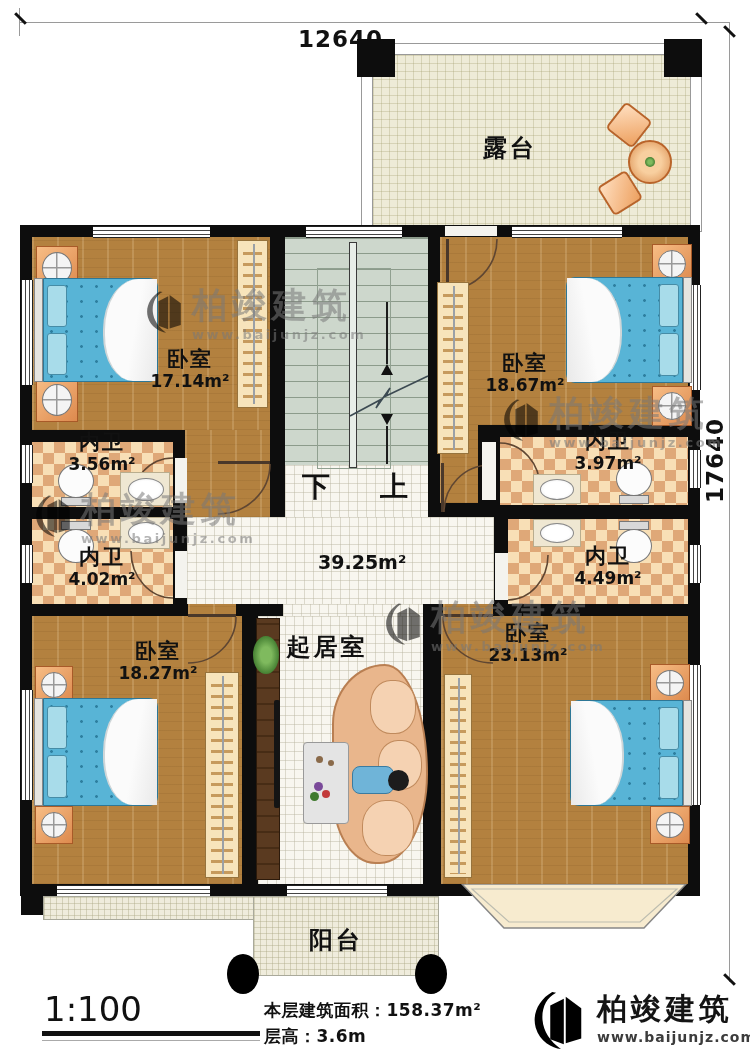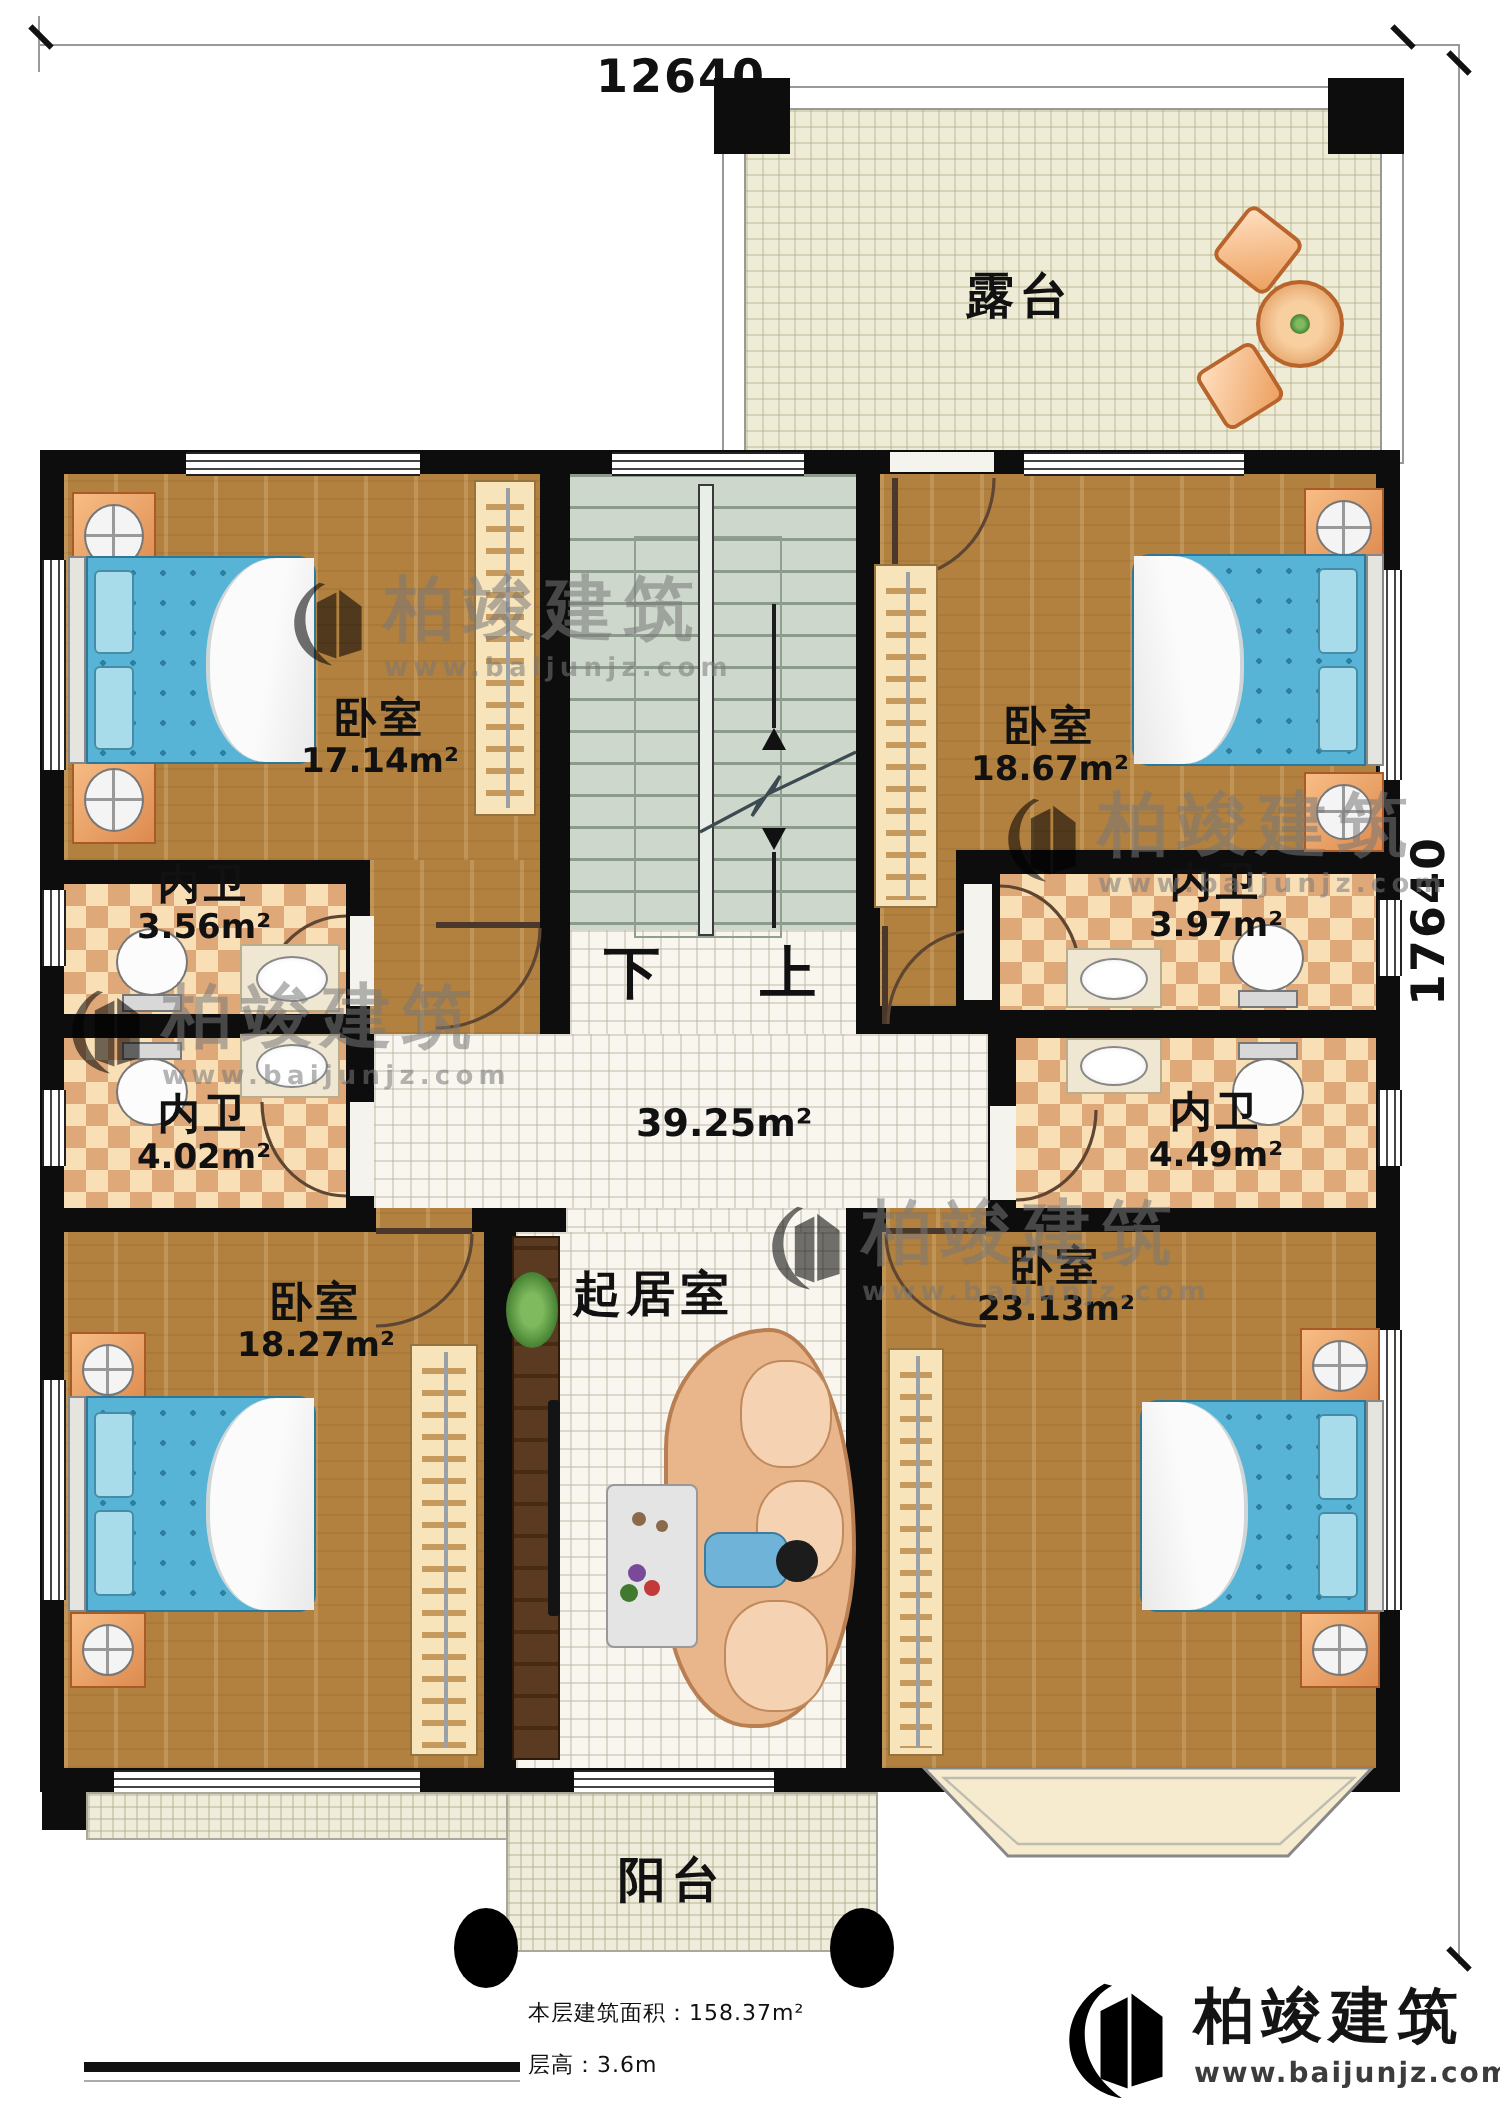--- a/index.html
+++ b/index.html
@@ -72,21 +72,21 @@
   .plant{border-radius:50%;background:radial-gradient(#7fba5e 30%,#3f7a2e 75%)}
   .sofa{background:#e9b68c;border:2px solid #b97f52;box-sizing:border-box}
   .cush{background:#f5d2b2;border:1.5px solid #c08a5c;border-radius:45%;box-sizing:border-box}
   .wm{display:flex;align-items:flex-start;gap:7px;color:rgba(120,120,120,.55);pointer-events:none}
   .wm .t1{font-size:35px;font-weight:700;letter-spacing:5px;line-height:1}
   .wm .t2{font-size:13px;font-weight:700;letter-spacing:2.6px;margin-top:4px}
   .mark.gray{opacity:.55}
   .title-row{display:flex;align-items:flex-end;gap:16px}
   .title-main{font-size:34px;font-weight:600;letter-spacing:3px;line-height:1}
   .title-scale{font-size:34px;font-weight:500;line-height:1}
-  .stat{font-size:11px;font-weight:400;letter-spacing:.5px}
+  .stat{font-size:17px;font-weight:700;letter-spacing:.5px}
   .brand{display:flex;align-items:center;gap:9px}
   .brand .bn{font-size:30px;font-weight:900;letter-spacing:4px;line-height:1;color:#141414}
   .brand .bu{font-size:14px;font-weight:700;color:#3c3c3c;letter-spacing:1px;margin-top:5px}
 </style>
 </head>
 <body>
 
 <svg width="0" height="0" style="position:absolute">
   <defs>
     <g id="bjmark">
@@ -404,20 +404,21 @@
     <svg class="mark gray" width="42" height="46" viewBox="0 0 60 64">
         <use href="#bjmark"></use>
       </svg>
     <div>
         <div class="t1">柏竣建筑</div>
         <div class="t2">www.baijunjz.com</div>
       </div>
   </div>
 
   <div class="abs title-row" style="left:44px;top:992px">
+    <span class="title-scale">1:100</span>
   </div>
   <div class="abs" style="left:42px;top:1031px;width:218px;height:5px;background:#111"></div>
   <div class="abs" style="left:42px;top:1040px;width:218px;height:1px;background:#aaa"></div>
   <div class="abs stat" style="left:264px;top:999px">
     <span>本层建筑面积：</span><span>158.37m²</span>
   </div>
   <div class="abs stat" style="left:264px;top:1025px">
     <span>层高：</span><span>3.6m</span>
   </div>
 

